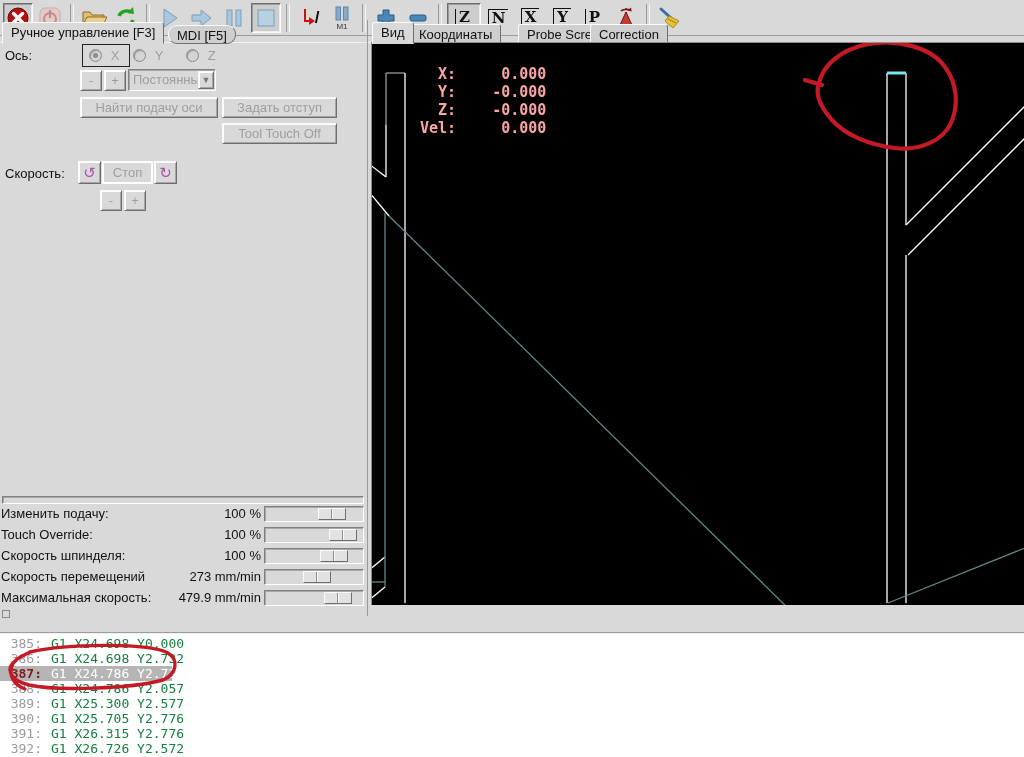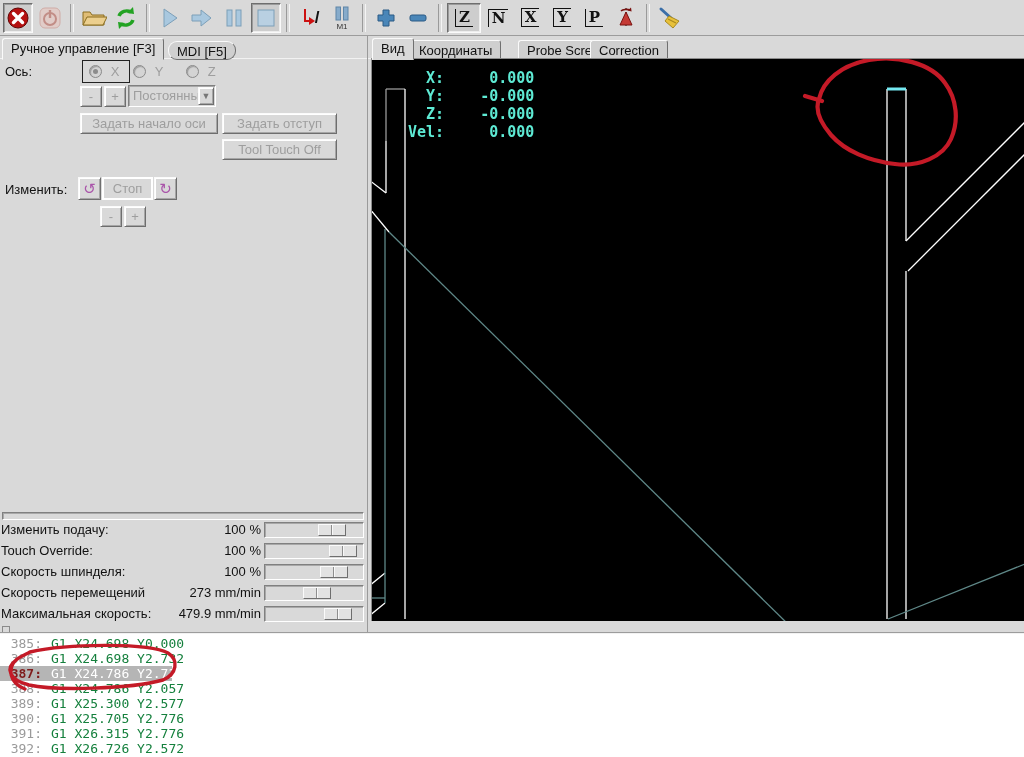--- a/index.html
+++ b/index.html
@@ -20,42 +20,42 @@
   .tbtn{width:30px;height:30px;margin:0 1px;flex:0 0 auto;border:1px solid transparent;
         display:flex;align-items:center;justify-content:center;box-sizing:border-box;}
   .tbtn.pressed{background:#cdcdcd;border:1px solid;border-color:#6e6e6e #fafafa #fafafa #6e6e6e;}
   .tsep{width:2px;height:28px;margin:0 4px;border-left:1px solid #9a9a9a;border-right:1px solid #f4f4f4;flex:0 0 auto;}
   .viewletter{font-family:"DejaVu Serif", serif;font-weight:bold;font-size:15px;line-height:15px;padding:1px 3px;}
   .vb-z .viewletter{border-left:1px solid #111;border-bottom:1px solid #111;}
   .vb-n .viewletter{border-left:1px solid #111;border-top:1px solid #111;}
   .vb-x .viewletter,.vb-y .viewletter{border-left:1px solid #111;border-top:1px solid #111;border-bottom:1px solid #111;}
   .vb-p .viewletter{border-left:1px solid #111;border-bottom:1px solid #111;}
   
-  #main{top:36px;left:0;width:944px;height:596px;}
+  #main{top:20px;left:0;width:944px;height:596px;}
   #left-panel{left:0;top:0;width:368px;height:596px;border-right:1px solid #9a9a9a;box-sizing:border-box;}
   #right-panel{left:368px;top:0;width:656px;height:596px;}
   .nbline{height:1px;background:#f2f2f2;}
   .tab{position:absolute;background:#d9d9d9;border:1px solid;border-color:#fafafa #707070 #d9d9d9 #fafafa;
        border-radius:3px 3px 0 0;padding:2px 8px 1px 8px;white-space:nowrap;}
   .tab.inactive{background:#cfcfcf;border-bottom-color:#707070;}
   
   .radio{display:inline-block;width:11px;height:11px;border-radius:50%;background:#d4d4d4;
          border:1px solid #8a8a8a;box-shadow:inset 1px 1px 1px #9b9b9b;vertical-align:-2px;position:relative;}
   .radio.sel::after{content:"";position:absolute;left:3px;top:3px;width:5px;height:5px;border-radius:50%;background:#8c8c8c;}
   .focusbox{border:1px solid #222;}
   .slider-row{position:absolute;left:0;width:368px;height:21px;}
   .slider-label{position:absolute;left:1px;top:2px;white-space:nowrap;}
   .slider-value{position:absolute;right:107px;top:2px;text-align:left;white-space:nowrap;}
   .trough{position:absolute;left:264px;top:2px;width:100px;height:16px;}
   .handle{position:absolute;top:1px;width:28px;height:12px;background:#e2e2e2;
           border:1px solid;border-color:#fbfbfb #6e6e6e #6e6e6e #fbfbfb;box-sizing:border-box;
           background-image:linear-gradient(to right, transparent 12px, #8e8e8e 12px, #8e8e8e 13px, #f8f8f8 13px, #f8f8f8 14px, transparent 14px);}
   
   #preview{left:3px;top:22px;width:653px;height:562px;background:#000;border-top:1px solid #8c8c8c;border-left:1px solid #8c8c8c;}
-  #dro{position:absolute;left:32px;top:6px;margin:4px;color:#5eead4;font-family:"DejaVu Sans Mono", monospace;
+  #dro{position:absolute;left:32px;top:6px;margin:16px;color:#fca5a5;font-family:"DejaVu Sans Mono", monospace;
        font-size:15px;font-weight:bold;line-height:18px;}
   .dro-label{display:inline-block;width:4ch;text-align:right;white-space:pre;}
   .dro-value{display:inline-block;width:10ch;text-align:right;white-space:pre;}
   
   #gcode{top:632px;left:0;width:1024px;height:125px;background:#ffffff;border-top:1px solid #9c9c9c;
          box-shadow:inset 0 1px 0 #f2f2f2;font-family:"DejaVu Sans Mono", monospace;font-size:13px;
          padding-top:3px;box-sizing:border-box;}
   .gline{height:15px;line-height:15px;white-space:pre;width:172px;}
   .gnum{display:inline-block;width:42px;text-align:right;color:#9a9a9a;}
   .gtext{padding-left:9px;color:#15803d;}
@@ -237,30 +237,30 @@
       </div>
     <div class="btn abs disabled-text" style="left:104px;top:50px;width:22px;height:21px;">
         <span>+</span>
       </div>
     <div class="sunken abs" style="left:128px;top:49px;width:88px;height:22px;background:#d9d9d9;">
       <span class="disabled-text" style="position:absolute;left:4px;top:2px;">Постоянный</span>
       <div class="btn" style="position:absolute;right:1px;top:1px;width:16px;height:18px;font-size:9px;color:#777;">▼</div>
     </div>
 
     <div class="btn abs disabled-text" style="left:80px;top:77px;width:138px;height:21px;">
-        <span>Задать начало оси</span>
+        <span>Найти подачу оси</span>
       </div>
     <div class="btn abs disabled-text" style="left:222px;top:77px;width:115px;height:21px;">
         <span>Задать отступ</span>
       </div>
     <div class="btn abs disabled-text" style="left:222px;top:103px;width:115px;height:21px;">
         <span>Tool Touch Off</span>
       </div>
 
-    <span class="abs" style="left:5px;top:146px;">Изменить:</span>
+    <span class="abs" style="left:5px;top:146px;">Скорость:</span>
     <div class="btn abs" style="left:78px;top:141px;width:23px;height:23px;color:#aa55aa;font-size:15px;">
         <span>↺</span>
       </div>
     <div class="btn abs disabled-text" style="left:102px;top:141px;width:51px;height:23px;border:2px solid #fff;box-shadow:none;">
         <span>Стоп</span>
       </div>
     <div class="btn abs" style="left:154px;top:141px;width:23px;height:23px;color:#aa55aa;font-size:15px;">
         <span>↻</span>
       </div>
     <div class="btn abs disabled-text" style="left:100px;top:170px;width:22px;height:21px;">

